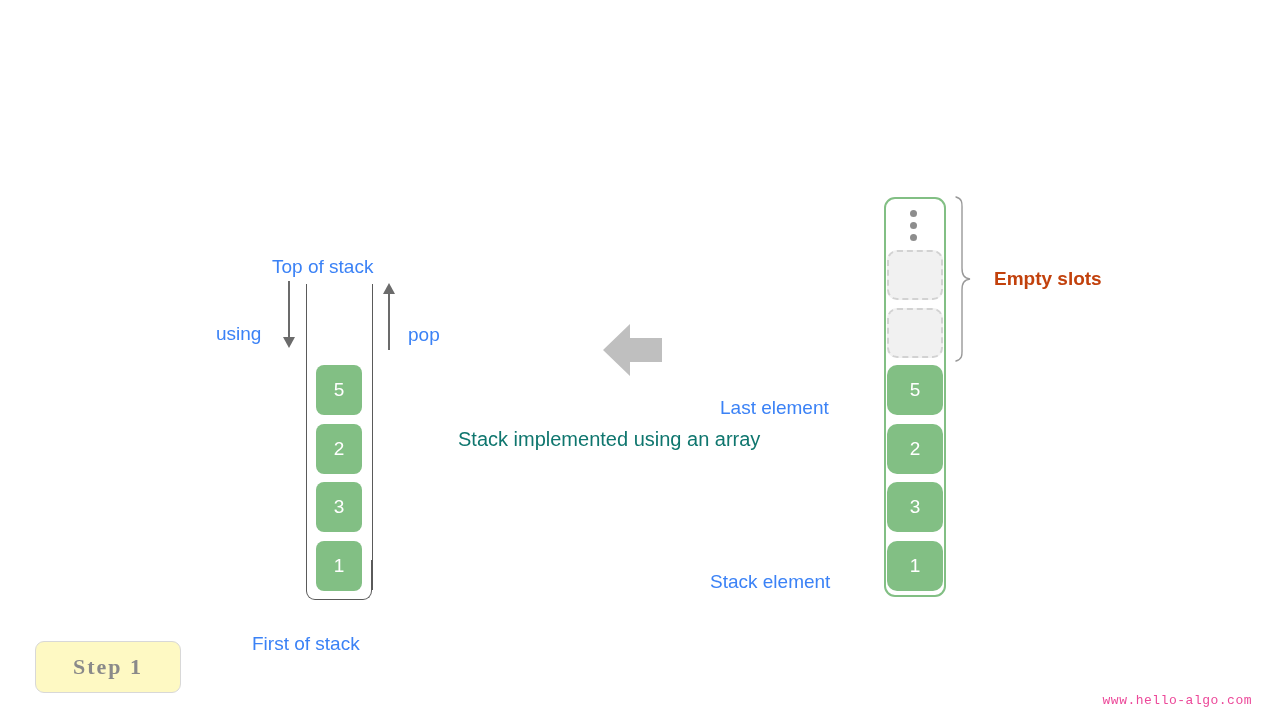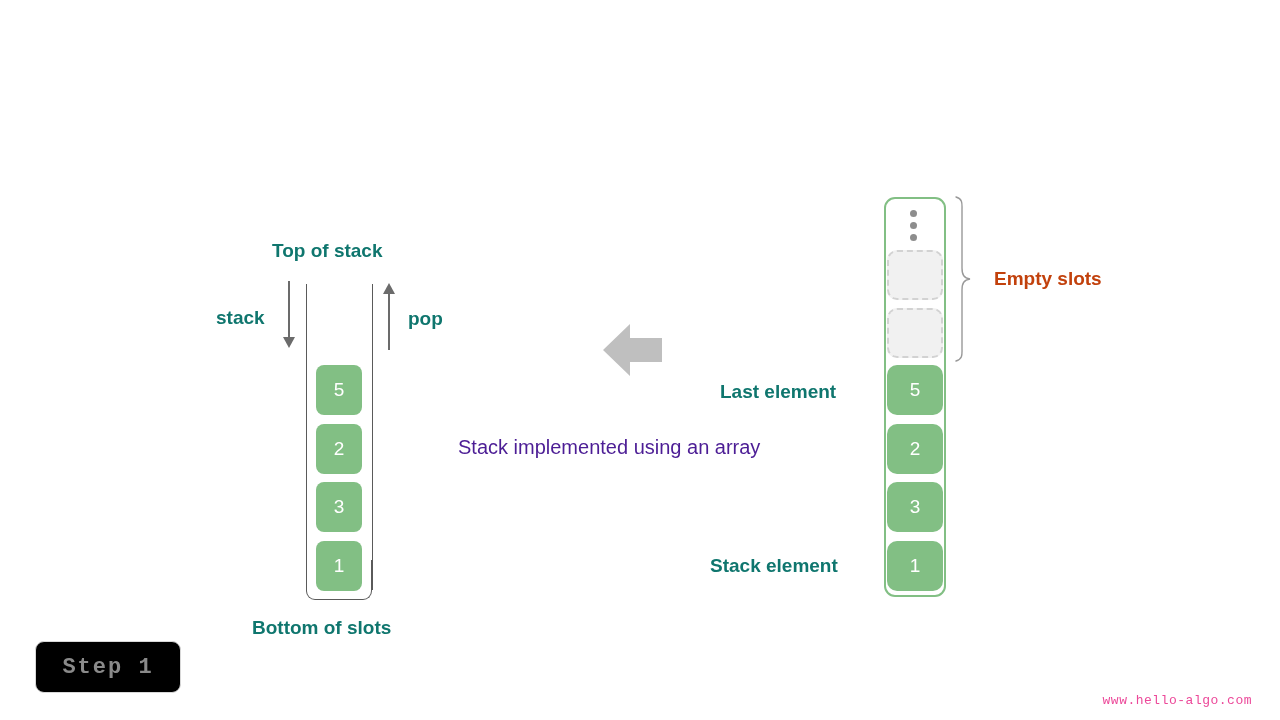--- a/index.html
+++ b/index.html
@@ -18,41 +18,41 @@
 
   .canvas {
     position: absolute;
     inset: 0;
   }
 
   
   .label-dark {
     position: absolute;
     font-family: "Liberation Sans", sans-serif;
-    font-weight: bold;
+    font-weight: normal;
     font-size: 19px;
-    color: #0f766e;
-    white-space: nowrap;
+    color: #3b82f6;
+    white-space: nowrap;
+    margin-top: 16px;
   }
   .label-gray {
     position: absolute;
     font-family: "Liberation Sans", sans-serif;
     font-weight: bold;
     font-size: 19px;
     color: #c2410c;
     white-space: nowrap;
   }
   .caption {
     position: absolute;
     font-family: "Liberation Sans", sans-serif;
     font-weight: normal;
     font-size: 20px;
-    color: #4c1d95;
-    white-space: nowrap;
-    margin-top: 8px;
+    color: #0f766e;
+    white-space: nowrap;
   }
 
   
   #left-stack-group { position: absolute; left: 0; top: 0; }
 
   .stack-wall {
     position: absolute;
     width: 1px;
     background: #5a5a5a;
   }
@@ -159,25 +159,25 @@
 
   
   .step-badge {
     position: absolute;
     left: 35px;
     top: 641px;
     width: 146px;
     height: 52px;
     border: 1px solid #d8d8d8;
     border-radius: 9px;
-    background: #000000;
+    background: #fef9c3;
     display: flex;
     align-items: center;
     justify-content: center;
-    font-family: Liberation Mono, monospace;
+    font-family: Liberation Serif, serif;
     font-weight: bold;
     font-size: 22px;
     letter-spacing: 2px;
     color: #8a8a8a;
     box-sizing: border-box;
   }
 
   
   .watermark {
     position: absolute;
@@ -196,38 +196,38 @@
 <div class="canvas">
 
   <div id="left-stack-group">
 
     <div class="label-dark" style="left:272px; top:240px;">Top of stack</div>
 
     <div>
       <div class="arrow-line" style="left:288px; top:281px; height:58px;"></div>
       <div class="arrow-head arrow-head-down" style="left:283px; top:337px;"></div>
     </div>
-    <div class="label-dark" style="left:216px; top:307px;">stack</div>
+    <div class="label-dark" style="left:216px; top:307px;">using</div>
 
     <div>
       <div class="arrow-line" style="left:388px; top:292px; height:58px;"></div>
       <div class="arrow-head arrow-head-up" style="left:383px; top:283px;"></div>
     </div>
     <div class="label-dark" style="left:408px; top:308px;">pop</div>
 
     <div class="stack-wall stack-wall-left"></div>
     <div class="stack-wall stack-wall-right"></div>
     <div class="stack-bottom-curve"></div>
 
     <div class="cell" style="left:316px; top:365px;">5</div>
     <div class="cell" style="left:316px; top:424px;">2</div>
     <div class="cell" style="left:316px; top:482px;">3</div>
     <div class="cell" style="left:316px; top:541px;">1</div>
 
-    <div class="label-dark" style="left:252px; top:617px;">Bottom of slots</div>
+    <div class="label-dark" style="left:252px; top:617px;">First of stack</div>
   </div>
 
   <svg id="center-arrow" width="70" height="60" viewBox="0 0 70 60">
     <polygon points="3,30 30,4 30,18 62,18 62,42 30,42 30,56" fill="#bfbfbf"></polygon>
   </svg>
 
   <div class="caption" style="left:458px; top:428px;">Stack implemented using an array</div>
 
   <div id="right-array-group">
 

